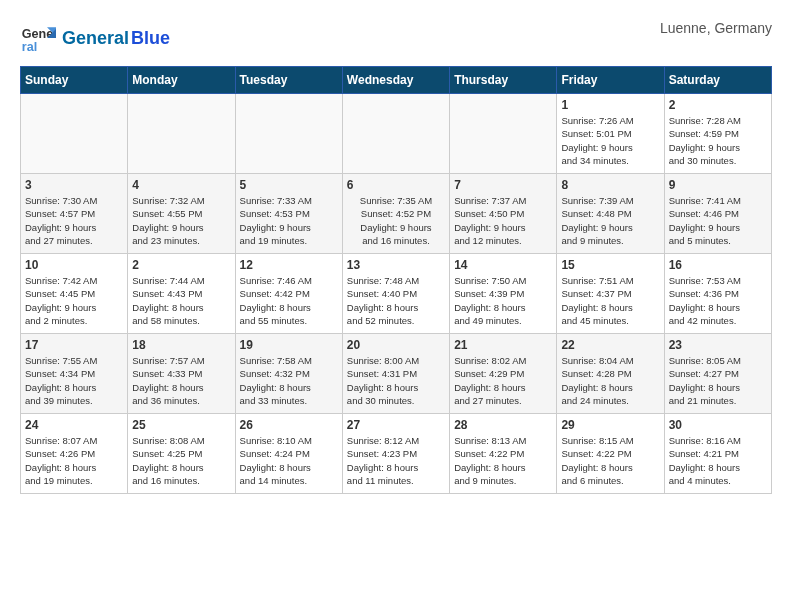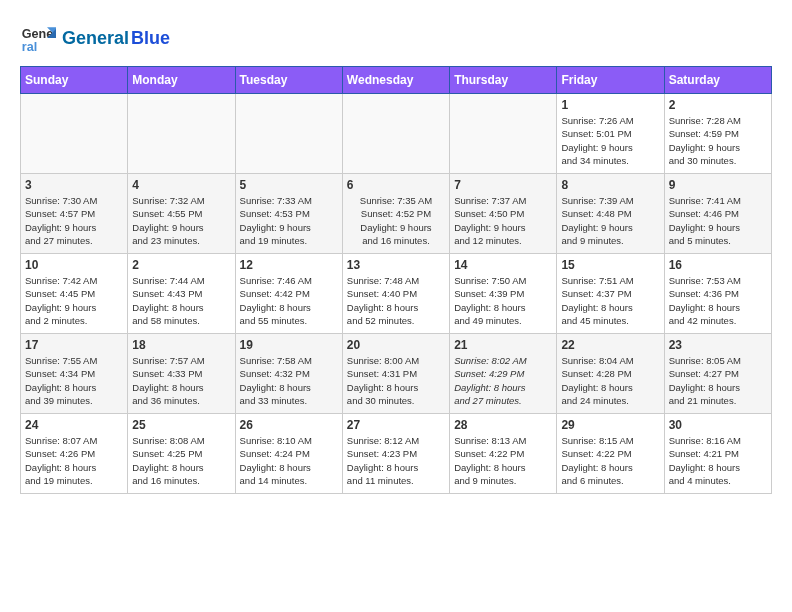--- a/index.html
+++ b/index.html
@@ -36,21 +36,21 @@
     .location {
       font-size: 14px;
       color: #555;
     }
     table {
       width: 100%;
       border-collapse: collapse;
       table-layout: fixed;
     }
     thead tr th {
-      background: #8b5cf6;
+      background: #0c4a6e;
       color: #fff;
       font-size: 12px;
       font-weight: bold;
       padding: 6px 4px;
       text-align: left;
       border: 1px solid #2a5aaa;
     }
     tbody tr td {
       border: 1px solid #ccc;
       vertical-align: top;
@@ -91,20 +91,21 @@
       <polygon points="30,20 40,10 40,20" fill="#2a6ab0"></polygon>
     </svg>
     <div>
       <div style="display:flex; align-items:baseline; gap:2px;">
         <span style="font-size:18px; font-weight:bold; color:#0369a1;">General</span>
         <span style="font-size:18px; font-weight:bold; color:#1d4ed8;">Blue</span>
       </div>
     </div>
   </div>
   <div class="title-block">
+    <div class="location">Luenne, Germany</div>
   </div>
 </div>
 
 <table>
   <thead>
     <tr id="header-row">
     <th>Sunday</th>
         <th>Monday</th>
         <th>Tuesday</th>
         <th>Wednesday</th>
@@ -261,21 +262,21 @@
         </td>
         <td>
           <span class="day-num">20</span>
           <div class="day-info" style="white-space: pre-line;">Sunrise: 8:00 AM
 Sunset: 4:31 PM
 Daylight: 8 hours
 and 30 minutes.</div>
         </td>
         <td>
           <span class="day-num">21</span>
-          <div class="day-info" style="white-space: pre-line; font-style: italic;">Sunrise: 8:02 AM
+          <div class="day-info" style="white-space: pre-line;">Sunrise: 8:02 AM
 Sunset: 4:29 PM
 Daylight: 8 hours
 and 27 minutes.</div>
         </td>
         <td>
           <span class="day-num">22</span>
           <div class="day-info" style="white-space: pre-line;">Sunrise: 8:04 AM
 Sunset: 4:28 PM
 Daylight: 8 hours
 and 24 minutes.</div>

